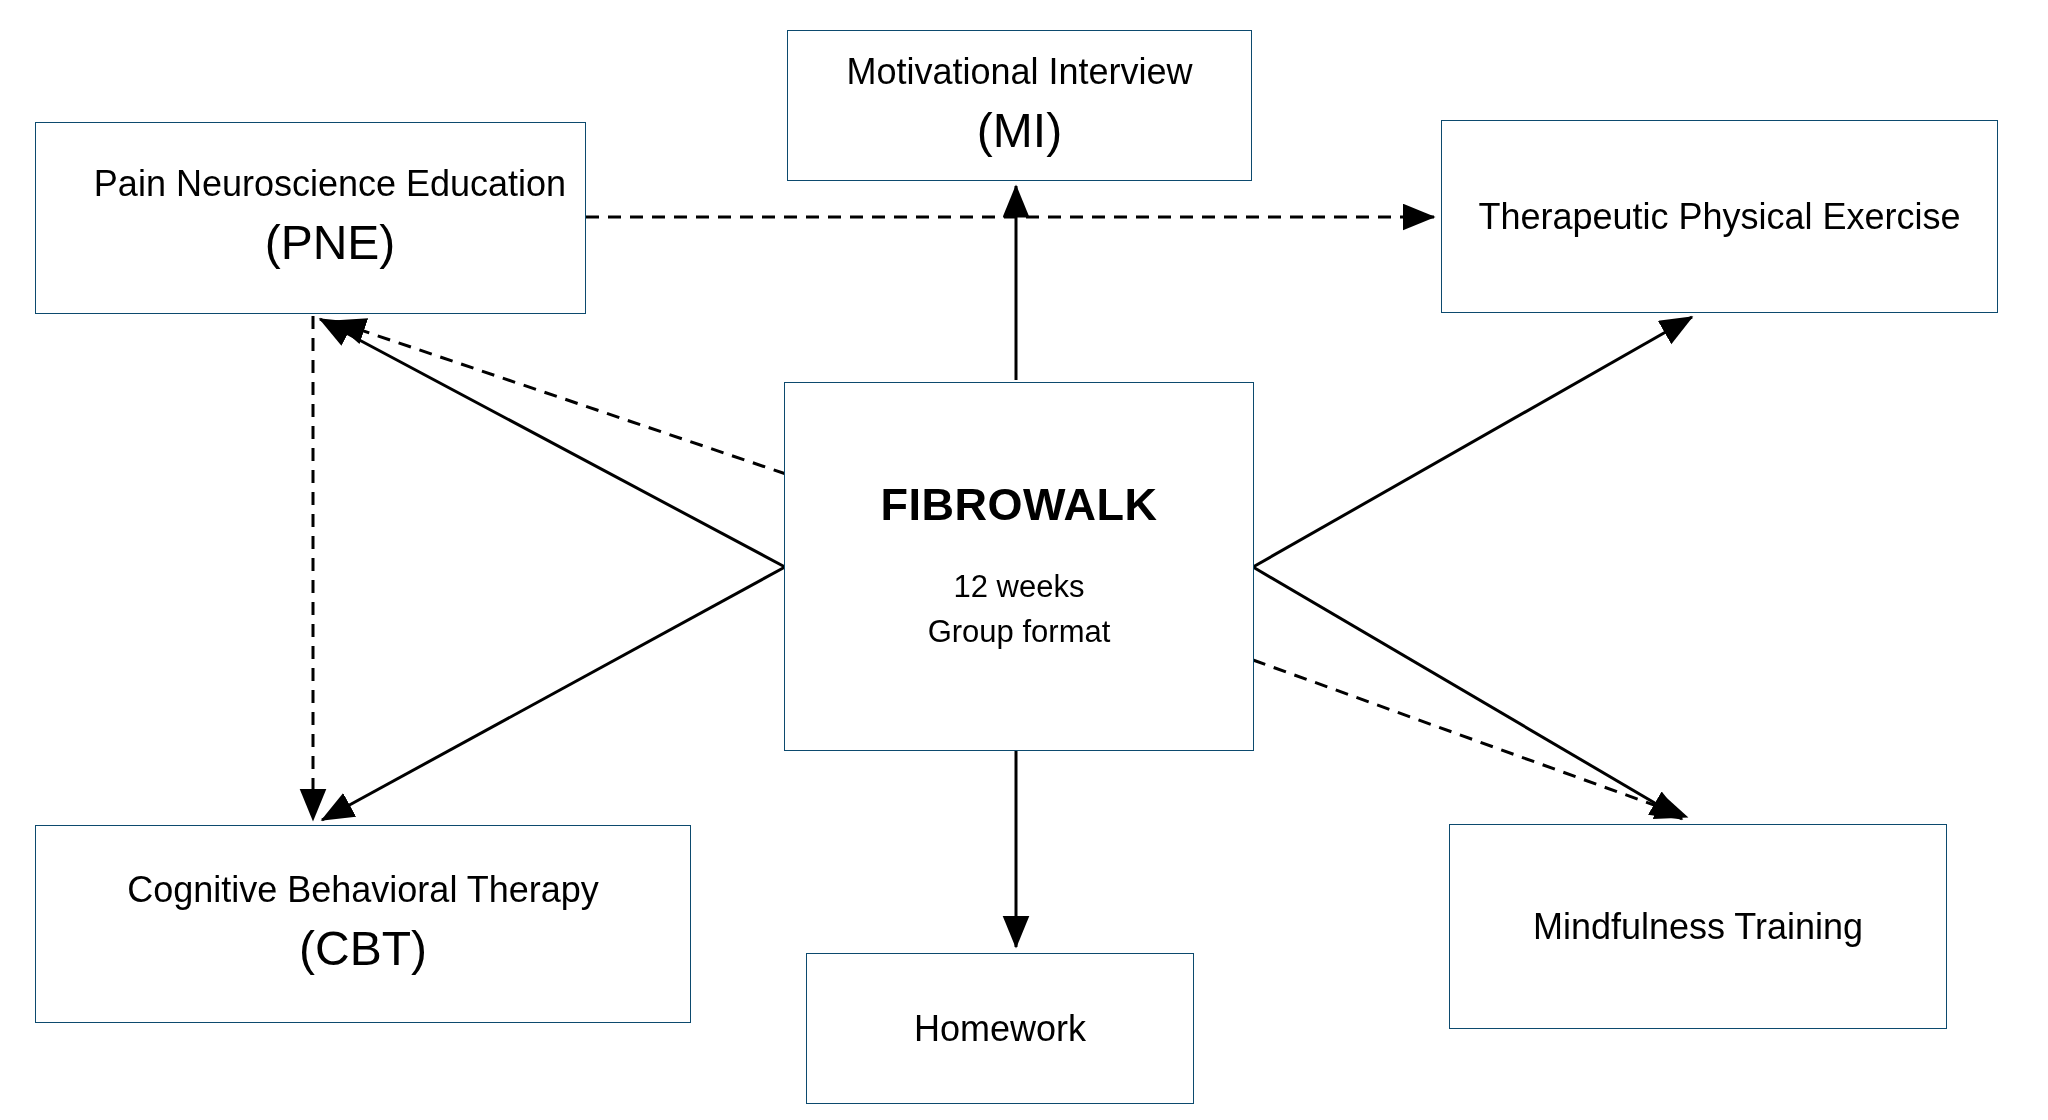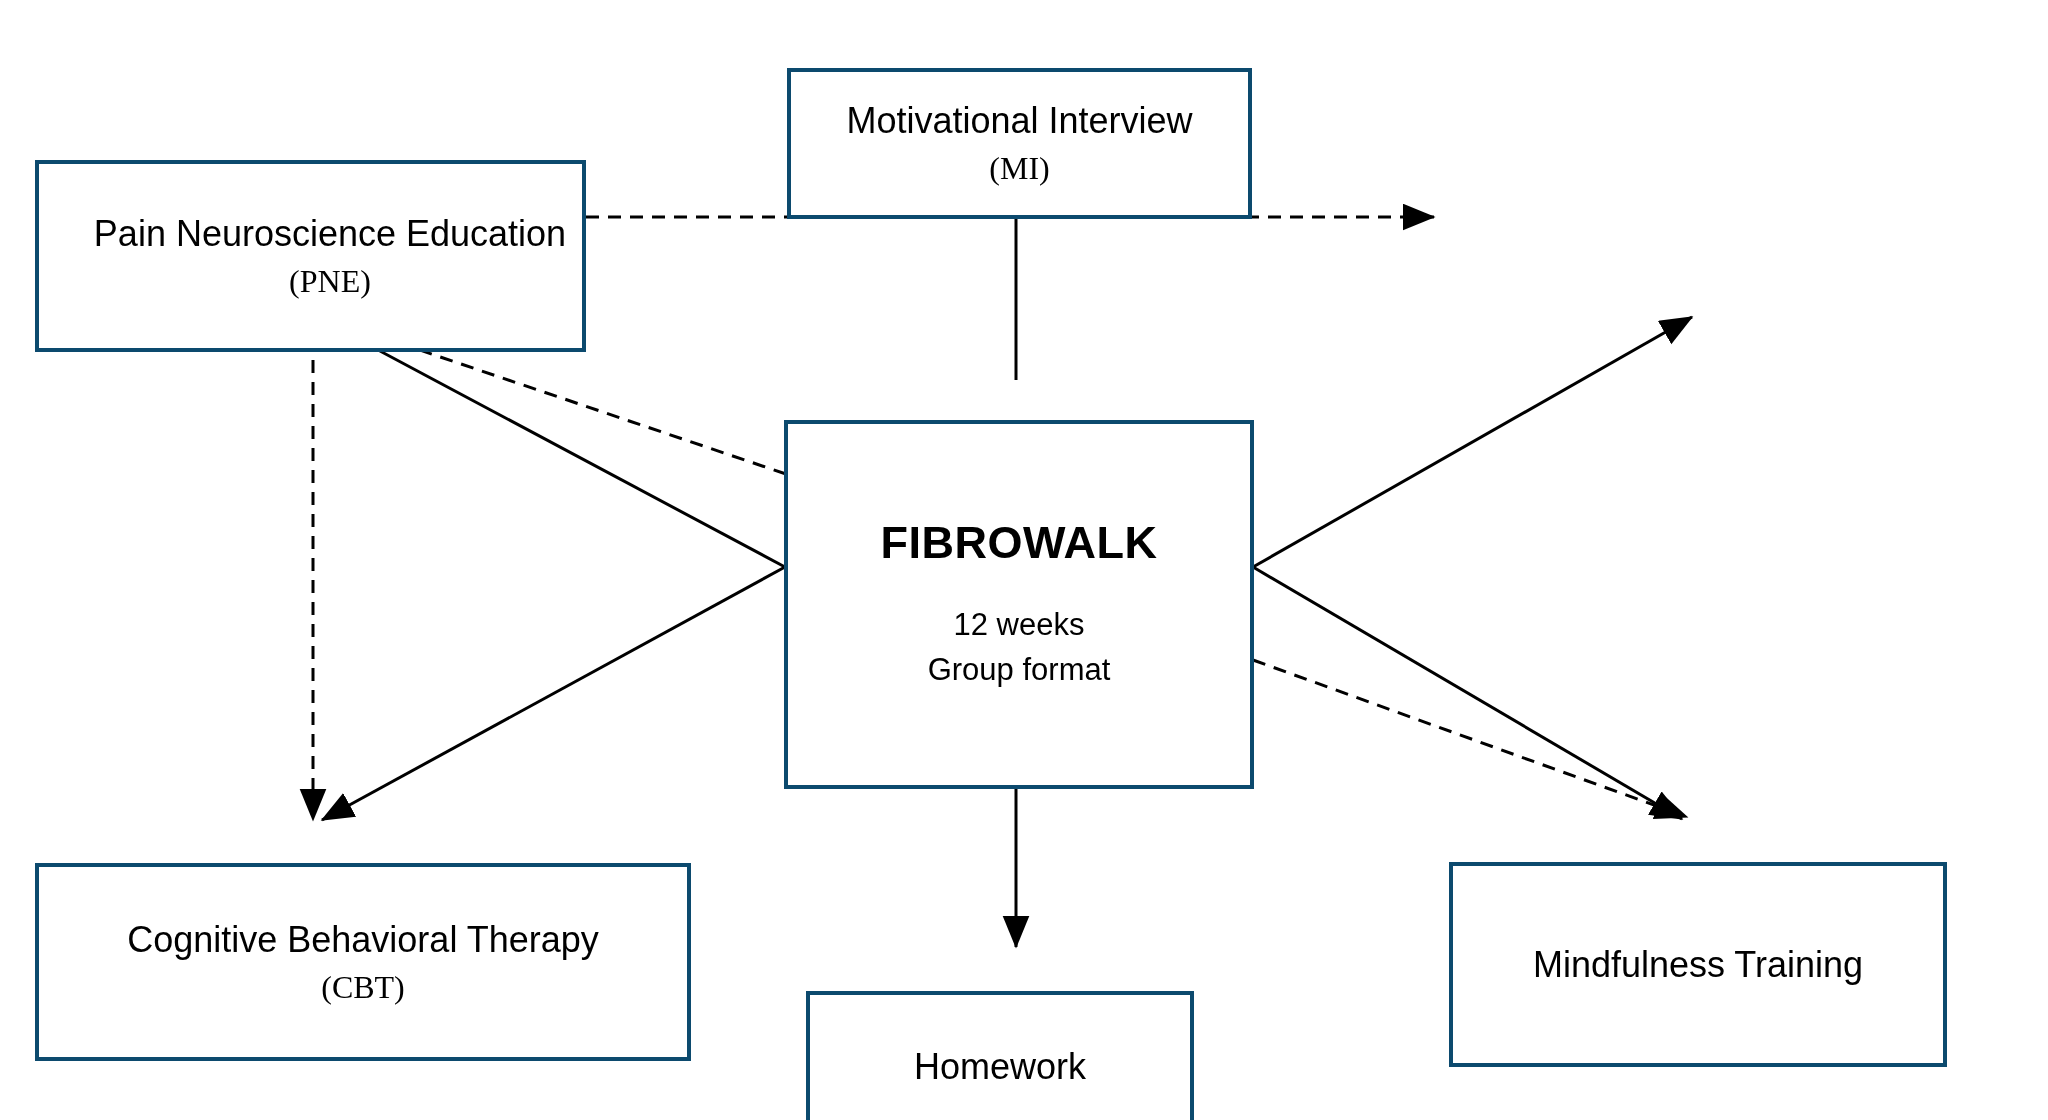--- a/index.html
+++ b/index.html
@@ -13,37 +13,35 @@
     height: 1120px;
     background: #ffffff;
     font-family: "Liberation Sans", sans-serif;
     color: #000000;
     overflow: hidden;
   }
   .node {
     position: absolute;
     box-sizing: border-box;
     background: #ffffff;
-    border: 4px solid #0c4a6e;
+    border: 1px solid #0c4a6e;
     display: flex;
     flex-direction: column;
     align-items: center;
     justify-content: center;
-    margin-top: 38px;
   }
   .node .label {
     font-size: 36px;
     line-height: 1.42;
     white-space: nowrap;
   }
   .node .sublabel {
-    font-size: 32px;
+    font-size: 48px;
     line-height: 1.42;
     white-space: nowrap;
-    font-family: Liberation Serif, serif;
   }
   .hub-title {
     font-weight: bold;
     font-size: 45px;
     letter-spacing: 0.5px;
     margin-bottom: 34px;
     white-space: nowrap;
   }
   .hub-sub {
     font-size: 31px;
@@ -112,20 +110,23 @@
   <div class="node node-mi">
     <span class="label">Motivational Interview</span>
     <span class="sublabel">(MI)</span>
   </div>
 
   <div class="node node-pne">
     <span class="label">Pain Neuroscience Education</span>
     <span class="sublabel">(PNE)</span>
   </div>
 
+  <div class="node node-tpe">
+    <span class="label">Therapeutic Physical Exercise</span>
+  </div>
 
   <div class="node node-fibrowalk">
     <span class="hub-title">FIBROWALK</span>
     <span class="hub-sub">12 weeks</span>
     <span class="hub-sub">Group format</span>
   </div>
 
   <div class="node node-cbt">
     <span class="label">Cognitive Behavioral Therapy</span>
     <span class="sublabel">(CBT)</span>

